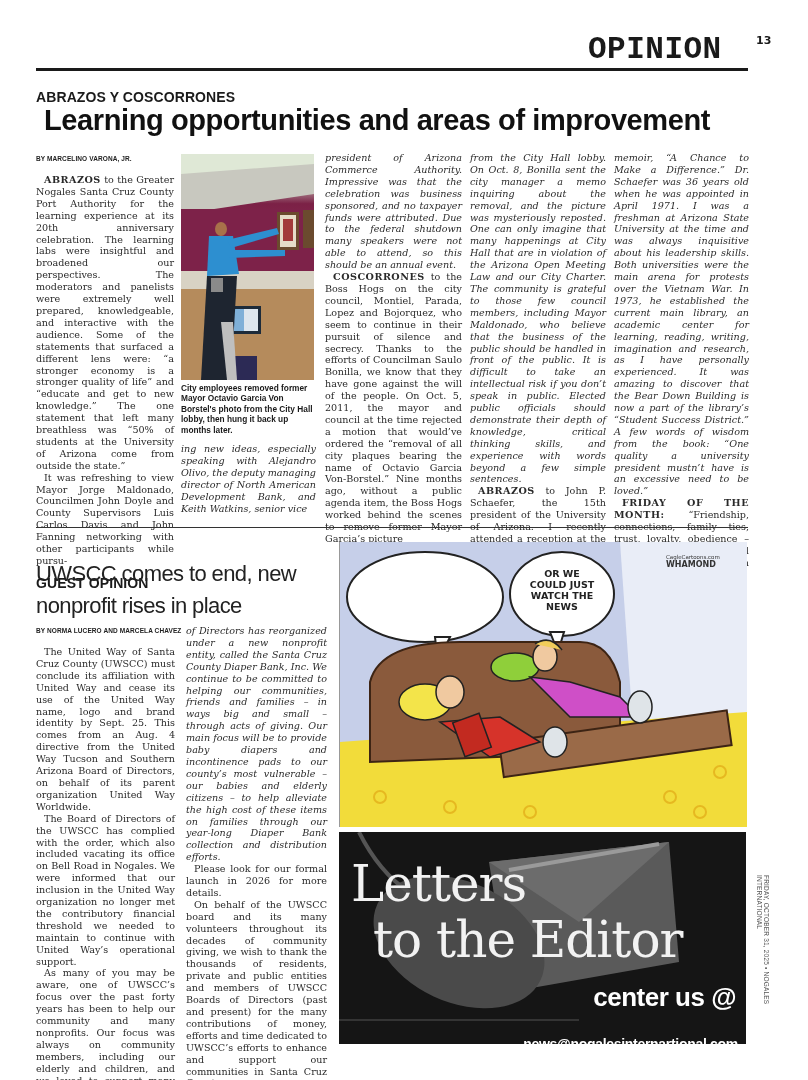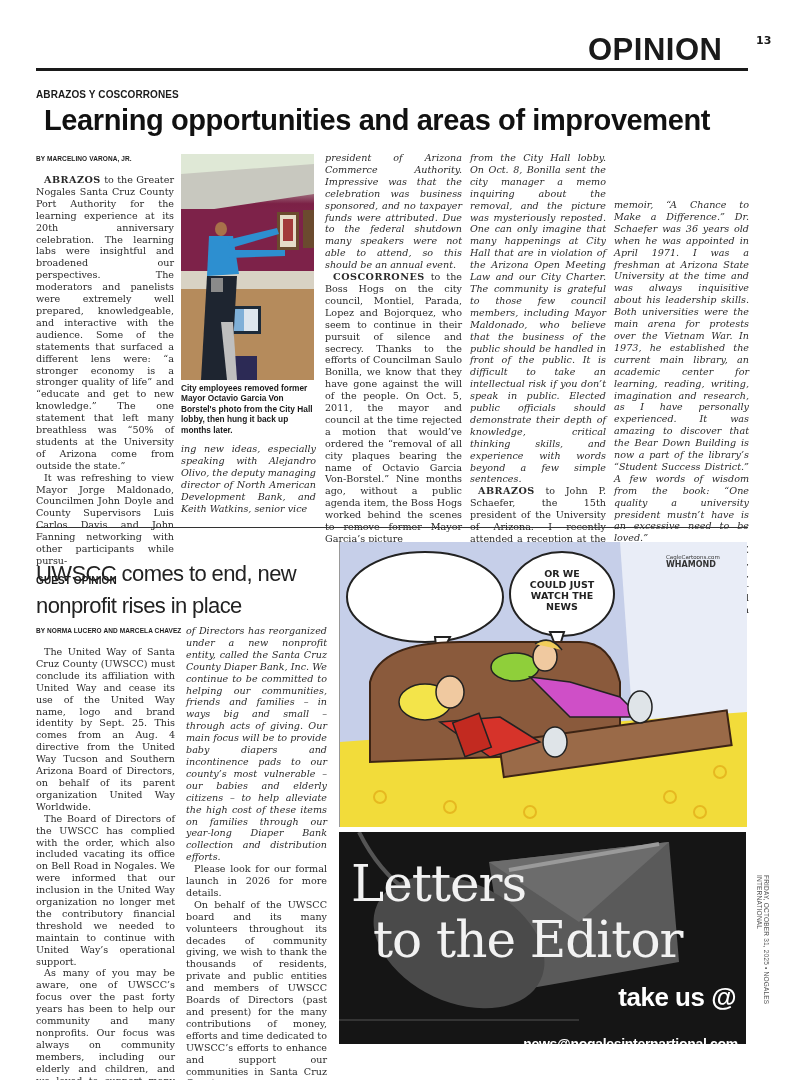--- a/index.html
+++ b/index.html
@@ -1,21 +1,21 @@
 <!DOCTYPE html>
 <html><head>
 <meta charset="utf-8">
 <style>
   html, body { margin:0; padding:0; background:#fff; }
   body { width:808px; height:1080px; position:relative; overflow:hidden; font-family:"DejaVu Serif", serif; color:#222; }
   .abs { position:absolute; }
-  .section-title { left:588px; top:30px; font-family:Liberation Sans, sans-serif; font-weight:bold; font-size:31px; letter-spacing:0.5px; color:#1a1a1a; line-height:40px; }
+  .section-title { left:588px; top:30px; font-family:Liberation Mono, monospace; font-weight:bold; font-size:31px; letter-spacing:0.5px; color:#1a1a1a; line-height:40px; }
   .page-num { left:756px; top:34px; font-family:"DejaVu Sans", sans-serif; font-weight:bold; font-size:11px; color:#1a1a1a; }
   .top-rule { left:36px; top:68px; width:712px; height:3px; background:#1a1a1a; }
-  .kicker { font-family:"Liberation Sans", sans-serif; font-weight:bold; font-size:10px; color:#1a1a1a; letter-spacing:0.1px; }
+  .kicker { font-family:"Liberation Sans", sans-serif; font-weight:bold; font-size:14px; color:#1a1a1a; letter-spacing:0.1px; }
   .headline1 { left:44px; top:104px; font-family:"Liberation Sans", sans-serif; font-weight:bold; font-size:29px; color:#111; letter-spacing:-0.4px; white-space:nowrap; }
   .byline { font-family:"Liberation Sans", sans-serif; font-weight:bold; font-size:6.5px; color:#222; letter-spacing:0.1px; }
   .col { font-size:9.6px; line-height:11.9px; text-align:justify; color:#2a2a2a; hyphens:none; }
   .col p { margin:0; text-indent:8px; }
   .col p.noindent { text-indent:0;font-style:italic; }
   .col b { font-weight:bold; letter-spacing:0.5px; }
   .photo { left:181px; top:154px; width:133px; height:226px; background:linear-gradient(180deg,#d9e3cf 0%,#cbcbc0 12%,#7b2146 22%,#8a2a52 38%,#c9b59a 48%,#b8956a 60%,#9f7a50 100%); overflow:hidden; }
   .caption { left:181px; top:383px; width:136px; font-family:"Liberation Sans", sans-serif; font-weight:bold; font-size:8.3px; line-height:10.4px; color:#1a1a1a; }
   .mid-rule { left:36px; top:527px; width:712px; height:1px; background:#333; }
   .headline2 { left:36px; top:558px; width:300px; text-align:left; font-family:"Liberation Sans", sans-serif; font-size:22px; line-height:32px; color:#222; font-stretch:condensed; letter-spacing:-0.6px; }
@@ -72,21 +72,21 @@
 <div class="abs col" style="left:325px;top:152px;width:137px;">
   <p class="noindent">president of Arizona Commerce Authority. Impressive was that the celebration was business sponsored, and no taxpayer funds were attributed. Due to the federal shutdown many speakers were not able to attend, so this should be an annual event.</p>
   <p><b>COSCORRONES</b><span> to the Boss Hogs on the city council, Montiel, Parada, Lopez and Bojorquez, who seem to continue in their pursuit of silence and secrecy. Thanks to the efforts of Councilman Saulo Bonilla, we know that they have gone against the will of the people. On Oct. 5, 2011, the mayor and council at the time rejected a motion that would’ve ordered the “removal of all city plaques bearing the name of Octavio Garcia Von-Borstel.” Nine months ago, without a public agenda item, the Boss Hogs worked behind the scenes to remove former Mayor Garcia’s picture</span></p>
 </div>
 
 <div class="abs col" style="left:470px;top:152px;width:136px;">
   <p class="noindent">from the City Hall lobby. On Oct. 8, Bonilla sent the city manager a memo inquiring about the removal, and the picture was mysteriously reposted. One can only imagine that many happenings at City Hall that are in violation of the Arizona Open Meeting Law and our City Charter. The community is grateful to those few council members, including Mayor Maldonado, who believe that the business of the public should be handled in front of the public. It is difficult to take an intellectual risk if you don’t speak in public. Elected public officials should demonstrate their depth of knowledge, critical thinking skills, and experience with words beyond a few simple sentences.</p>
   <p><b>ABRAZOS</b><span> to John P. Schaefer, the 15th president of the University of Arizona. I recently attended a reception at the UA Main Library Special Collections for his</span></p>
 </div>
 
-<div class="abs col" style="left:614px;top:152px;width:135px;margin-top:47px;">
+<div class="abs col" style="left:614px;top:152px;width:135px;">
   <p class="noindent">memoir, “A Chance to Make a Difference.” Dr. Schaefer was 36 years old when he was appointed in April 1971. I was a freshman at Arizona State University at the time and was always inquisitive about his leadership skills. Both universities were the main arena for protests over the Vietnam War. In 1973, he established the current main library, an academic center for learning, reading, writing, imagination and research, as I have personally experienced. It was amazing to discover that the Bear Down Building is now a part of the library’s “Student Success District.” A few words of wisdom from the book: “One quality a university president mustn’t have is an excessive need to be loved.”</p>
   <p><b>FRIDAY OF THE MONTH:</b><span> “Friendship, connections, family ties, trust, loyalty, obedience – this was the glue that held us together.” Joseph Bonanno.</span></p>
 </div>
 
 <div class="abs mid-rule"></div>
 
 <div class="abs kicker" style="left:36px;top:538px;margin-top:37px;">GUEST OPINION</div>
 <div class="abs headline2">
   <div>UWSCC comes to end, new</div>
   <div>nonprofit rises in place</div>
@@ -147,17 +147,17 @@
     <rect width="407" height="212" fill="#151515"></rect>
     <polygon points="150,30 330,10 340,130 170,160" fill="#5a5a5a"></polygon>
     <polygon points="150,30 240,90 330,10" fill="#6c6c6c"></polygon>
     <line x1="170" y1="38" x2="320" y2="12" stroke="#9a9a9a" stroke-width="4"></line>
     <ellipse cx="120" cy="110" rx="90" ry="60" fill="#4a4a4a" transform="rotate(25 120 110)"></ellipse>
     <path d="M20 0 Q40 40 70 60" stroke="#555" stroke-width="4" fill="none"></path>
     <line x1="0" y1="188" x2="240" y2="188" stroke="#555" stroke-width="1"></line>
   </svg>
   <div class="abs" style="left:12px;top:26px;font-family:'DejaVu Serif',serif;font-size:50px;line-height:52px;color:#f2f2f2;letter-spacing:-1px;">Letters</div>
   <div class="abs" style="left:34px;top:82px;font-family:'DejaVu Serif',serif;font-size:50px;line-height:52px;color:#f2f2f2;letter-spacing:-1px;white-space:nowrap;">to the Editor</div>
-  <div class="abs" style="right:10px;top:150px;font-family:'Liberation Sans',sans-serif;font-weight:bold;font-size:26px;color:#fff;letter-spacing:-0.5px;">take us @</div>
+  <div class="abs" style="right:10px;top:150px;font-family:'Liberation Sans',sans-serif;font-weight:bold;font-size:26px;color:#fff;letter-spacing:-0.5px;">center us @</div>
   <div class="abs" style="right:8px;top:190px;font-family:'Liberation Sans',sans-serif;font-weight:bold;font-size:14px;color:#fff;letter-spacing:-0.3px;margin-top:14px;">news@nogalesinternartional.com</div>
 </div>
 
 <div class="abs vertical-text">FRIDAY, OCTOBER 31, 2025 • NOGALES INTERNATIONAL</div>
 
 </body></html>

